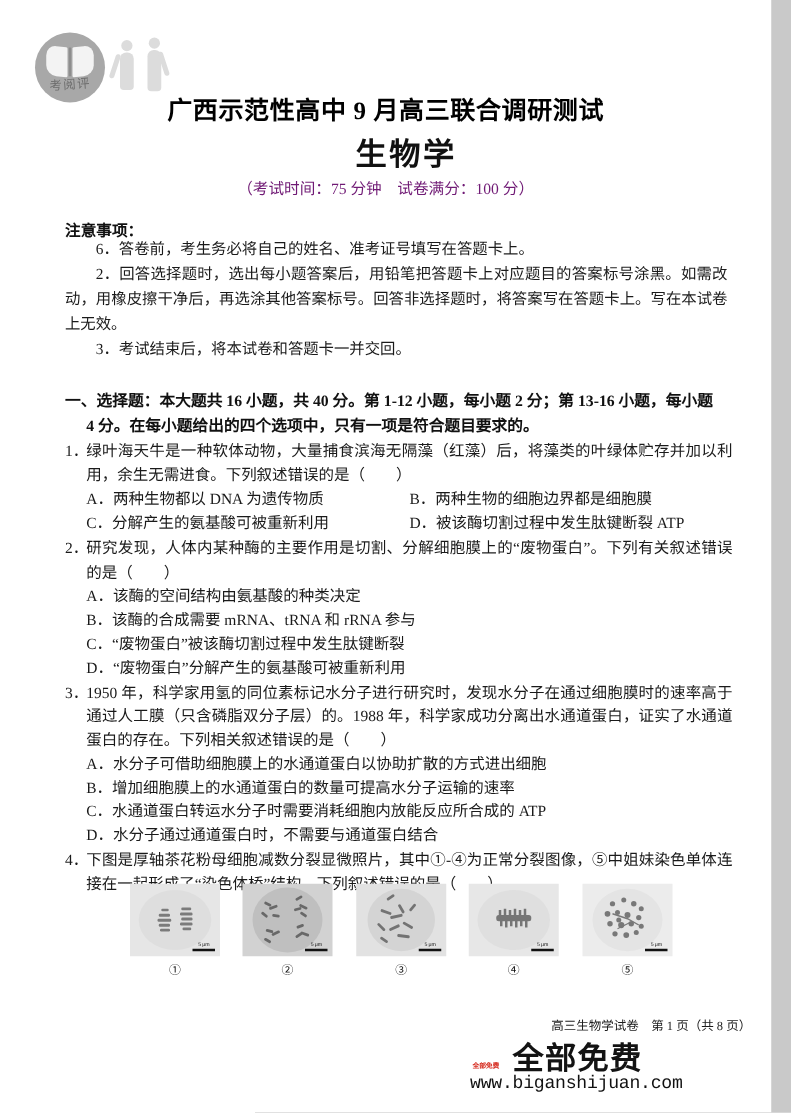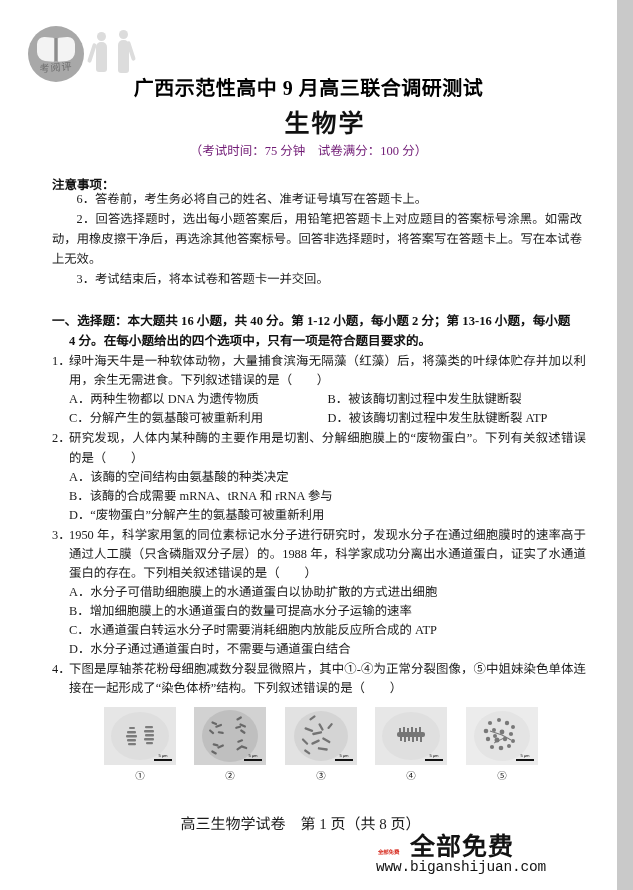--- a/index.html
+++ b/index.html
@@ -205,22 +205,22 @@
     width: 72px;
     text-align: center;
     font-size: 9.5px;
     color: #111;
   }
 
   
   .footer {
     position: absolute;
     left: 0; right: 16px; top: 812px;
-    text-align: center;
-    font-size: 15px;
+    text-align: right;
+    font-size: 10px;
     color: #1a1a1a;
   }
   .watermark {
     position: absolute;
     left: 376px; top: 826px;
     width: 240px;
     height: 62px;
   }
   .wm-cn {
     position: absolute;
@@ -295,21 +295,21 @@
       <div class="q-stem">
         <span class="q-num">1．</span>
         <span>绿叶海天牛是一种软体动物，大量捕食滨海无隔藻（红藻）后，将藻类的叶绿体贮存并加以利用，余生无需进食。下列叙述错误的是（　　）</span>
       </div>
       <div class="opts">
         <div class="opt-row">
           <div class="opt">
             <span class="opt-lbl">A．</span><span>两种生物都以 DNA 为遗传物质</span>
           </div>
           <div class="opt">
-            <span class="opt-lbl">B．</span><span>被该酶切割过程中发生肽键断裂</span>
+            <span class="opt-lbl">B．</span><span>两种生物的细胞边界都是细胞膜</span>
           </div>
         </div>
         <div class="opt-row">
           <div class="opt">
             <span class="opt-lbl">C．</span><span>分解产生的氨基酸可被重新利用</span>
           </div>
           <div class="opt">
             <span class="opt-lbl">D．</span><span>被该酶切割过程中发生肽键断裂 ATP</span>
           </div>
         </div>
@@ -323,20 +323,25 @@
       </div>
       <div class="opts">
         <div class="opt-row">
             <div class="opt full">
           <span class="opt-lbl">A．</span><span>该酶的空间结构由氨基酸的种类决定</span>
         </div>
           </div>
         <div class="opt-row">
             <div class="opt full">
           <span class="opt-lbl">B．</span><span>该酶的合成需要 mRNA、tRNA 和 rRNA 参与</span>
+        </div>
+          </div>
+        <div class="opt-row">
+            <div class="opt full">
+          <span class="opt-lbl">C．</span><span>“废物蛋白”被该酶切割过程中发生肽键断裂</span>
         </div>
           </div>
         <div class="opt-row">
             <div class="opt full">
           <span class="opt-lbl">D．</span><span>“废物蛋白”分解产生的氨基酸可被重新利用</span>
         </div>
           </div>
       </div>
     </div>
 

